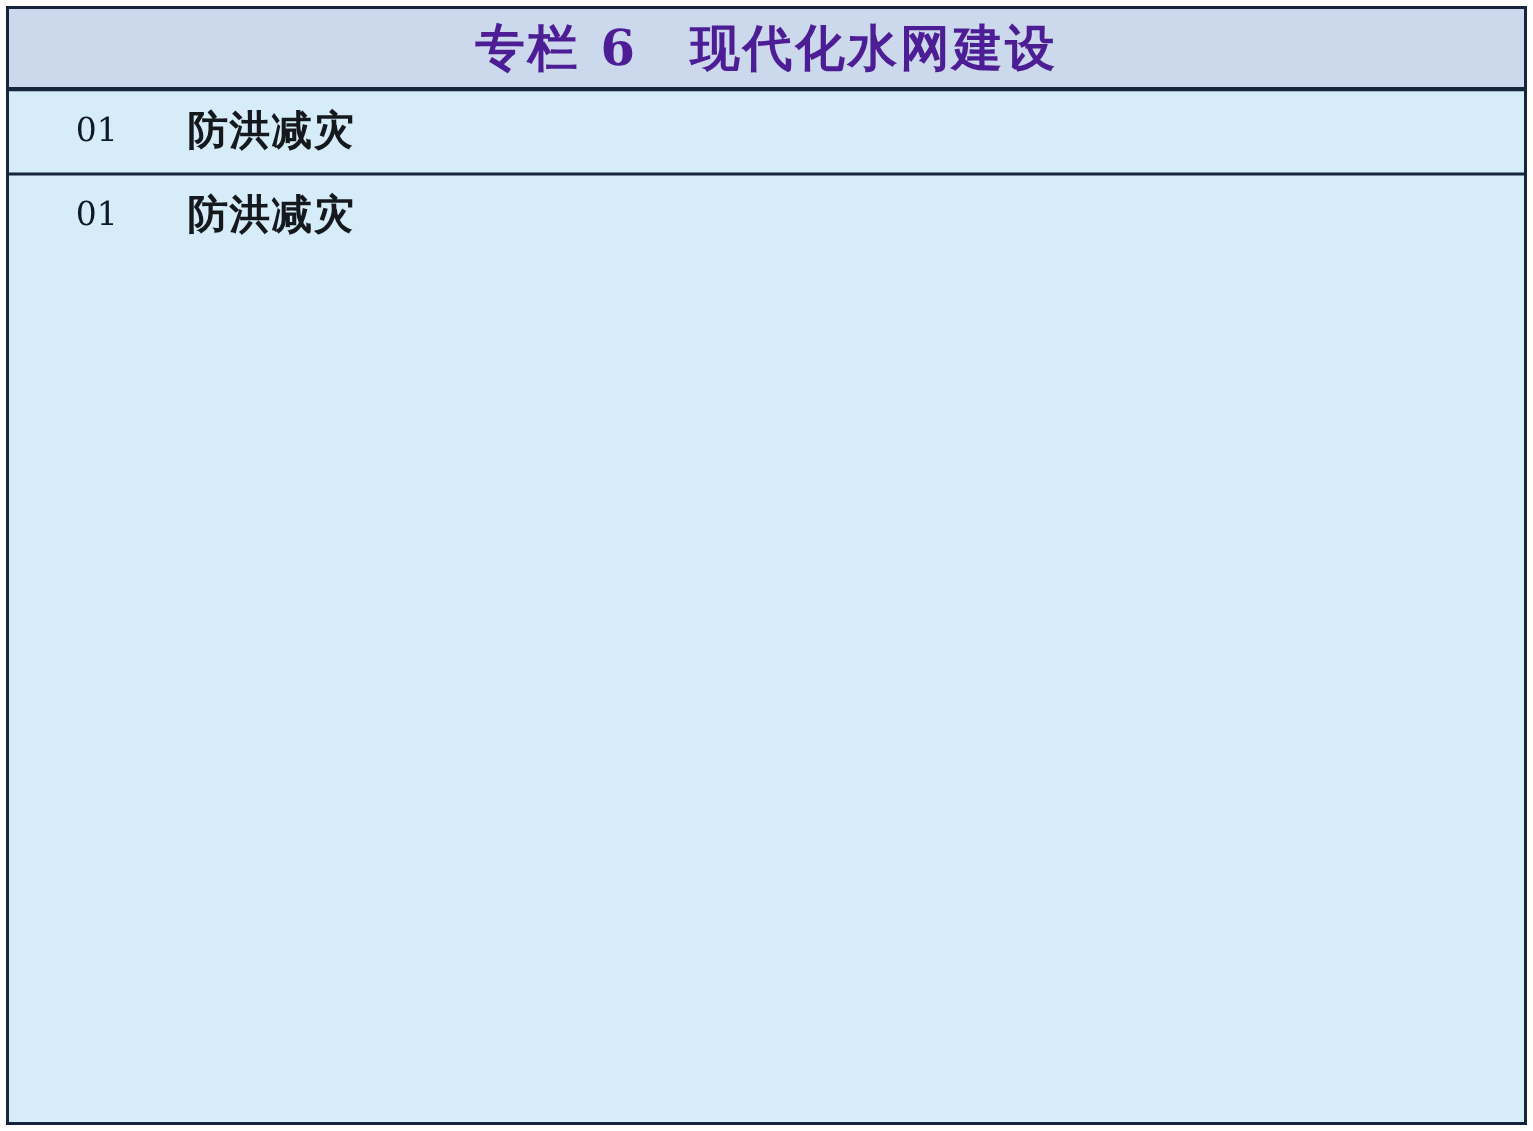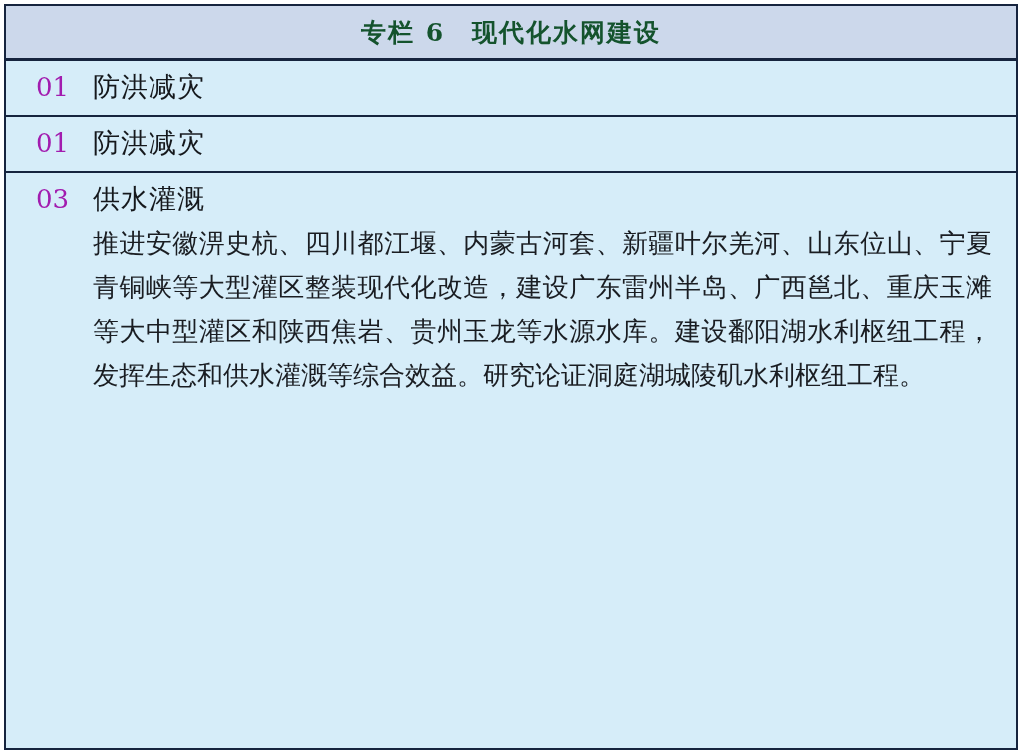--- a/index.html
+++ b/index.html
@@ -23,23 +23,23 @@
   }
   .panel-header {
     height: 52px;
     background: #ccd8eb;
     border-bottom: 3px solid #16243e;
     display: flex;
     align-items: center;
     justify-content: center;
   }
   .panel-title {
-    font-size: 25px;
+    font-size: 33px;
     font-weight: bold;
-    color: #14532d;
+    color: #4c1d95;
     letter-spacing: 2px;
   }
   .panel-body {
     background: #d6edf9;
   }
   .section {
     padding: 4px 0 6px 0;
   }
   .section + .section {
     border-top: 2px solid #16243e;
@@ -47,26 +47,28 @@
   .sec-head {
     display: flex;
     align-items: center;
     height: 44px;
     padding-left: 30px;
     font-size: 27px;
     color: #15181c;
   }
   .sec-num {
     min-width: 57px;
-    font-size: 26px;
-    color: #a21caf;
+    font-size: 22px;
+    color: #0f172a;
+    text-align: center;
   }
   .sec-title {
-    font-weight: 400;
+    font-weight: 700;
     letter-spacing: 1px;
+    margin-left: 32px;
   }
   .sec-body {
     margin: 0 24px 0 87px;
     font-size: 26px;
     line-height: 44px;
     text-align: justify;
     text-justify: inter-ideograph;
     color: #1a1d22;
   }
 </style>
@@ -87,22 +89,15 @@
       </div>
     </div>
 
     <div class="section">
       <div class="sec-head">
         <span class="sec-num">01</span>
         <span class="sec-title">防洪减灾</span>
       </div>
     </div>
 
-    <div class="section">
-      <div class="sec-head">
-        <span class="sec-num">03</span>
-        <span class="sec-title">供水灌溉</span>
-      </div>
-      <div class="sec-body">推进安徽淠史杭、四川都江堰、内蒙古河套、新疆叶尔羌河、山东位山、宁夏青铜峡等大型灌区整装现代化改造，建设广东雷州半岛、广西邕北、重庆玉滩等大中型灌区和陕西焦岩、贵州玉龙等水源水库。建设鄱阳湖水利枢纽工程，发挥生态和供水灌溉等综合效益。研究论证洞庭湖城陵矶水利枢纽工程。</div>
-    </div>
 
   </div>
 </div>
 
 </body></html>

